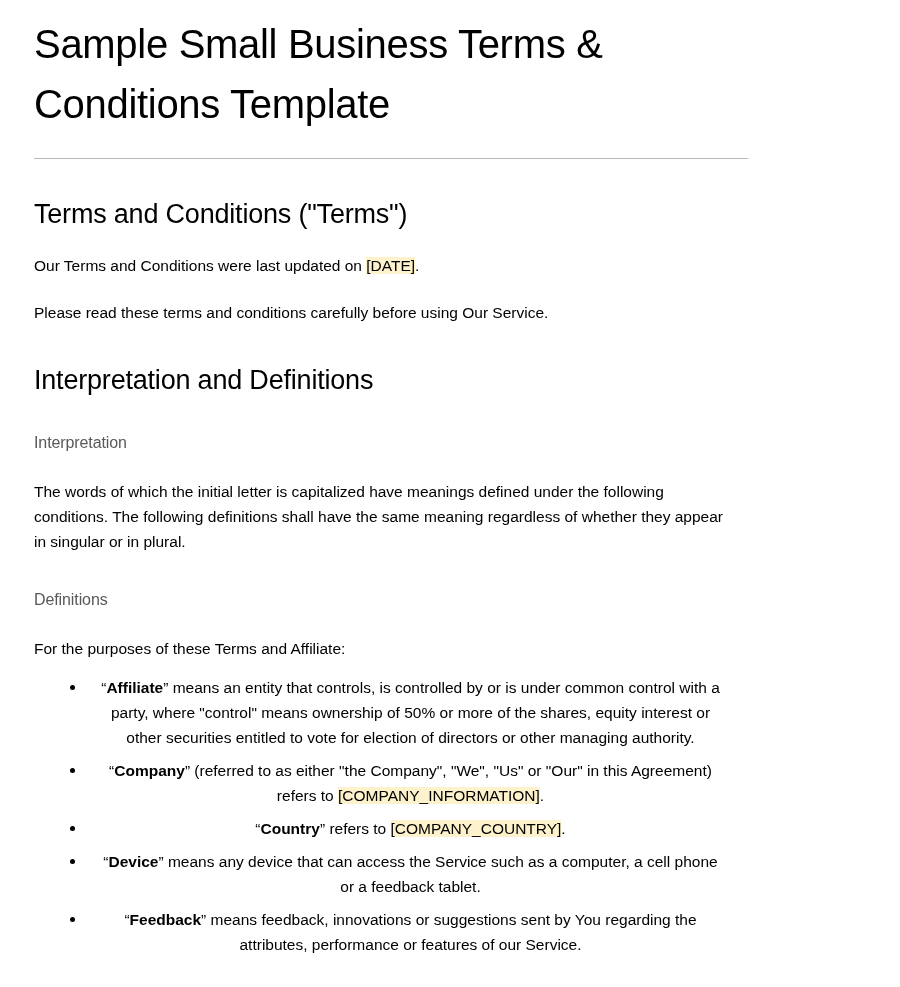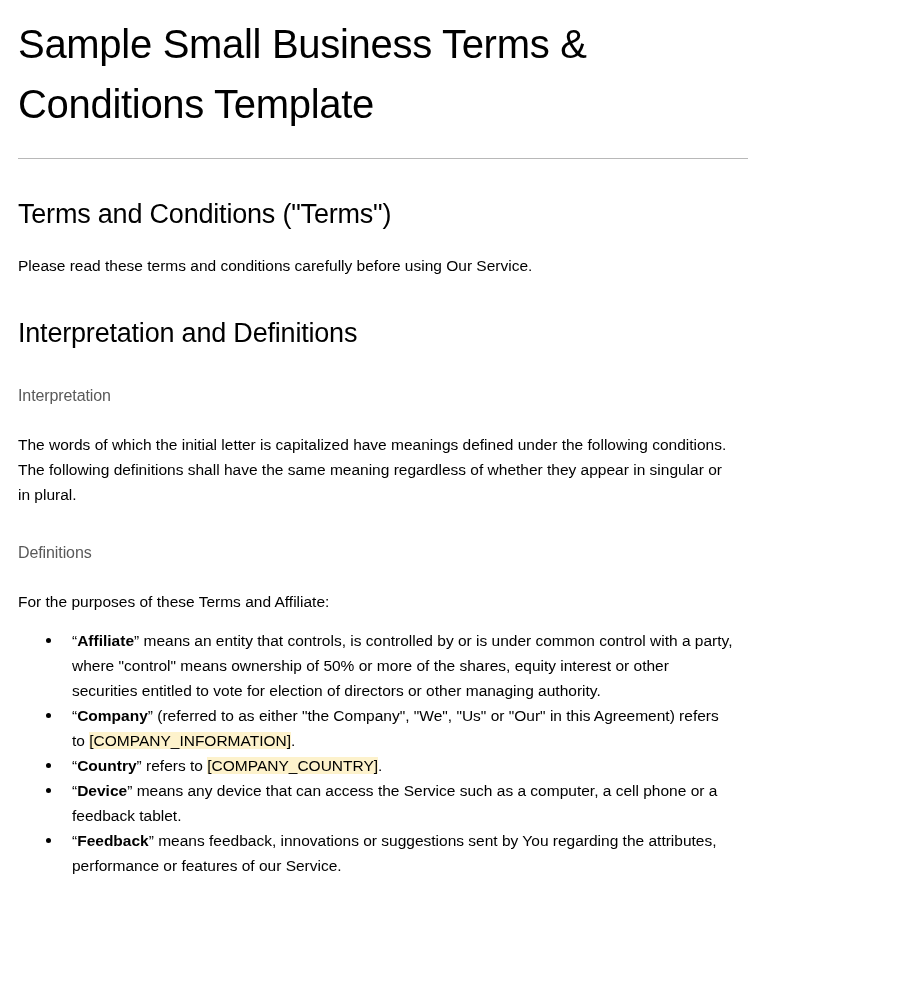--- a/index.html
+++ b/index.html
@@ -10,21 +10,21 @@
   body {
     width: 900px;
     min-height: 987px;
     font-family: "Liberation Sans", "DejaVu Sans", sans-serif;
     color: #000000;
     -webkit-font-smoothing: antialiased;
   }
   .page {
     width: 748px;
     box-sizing: border-box;
-    padding: 0 15px 0 18px;
+    padding: 0 15px 0 34px;
     overflow: hidden;
   }
   .doc-title {
     font-size: 40px;
     font-weight: 400;
     line-height: 60px;
     letter-spacing: -0.3px;
     margin: 0;
     padding-top: 14px;
     color: #000;
@@ -65,22 +65,23 @@
   ul.definitions {
     list-style: none;
     margin: 14px 0 0 0;
     padding: 0;
   }
   ul.definitions > li {
     position: relative;
     padding-left: 54px;
     font-size: 15.5px;
     line-height: 25px;
-    margin: 0;
+    margin: 8px;
     max-width: 858px;
+    text-align: center;
   }
   ul.definitions > li::before {
     content: "";
     position: absolute;
     left: 28px;
     top: 10px;
     width: 5px;
     height: 5px;
     border-radius: 50%;
     background: #000;
@@ -96,20 +97,23 @@
 <body>
 
 <div class="page">
 
   <h1 class="doc-title">Sample Small Business Terms &amp; Conditions Template</h1>
 
   <hr class="divider">
 
   <h2 class="section-heading">Terms and Conditions ("Terms")</h2>
 
+  <p class="body-text">
+    <span>Our Terms and Conditions were last updated on </span><span class="hl">[DATE]</span><span>.</span>
+  </p>
 
   <p class="body-text tight">Please read these terms and conditions carefully before using Our Service.</p>
 
   <h2 class="section-heading">Interpretation and Definitions</h2>
 
   <h3 class="sub-heading">Interpretation</h3>
 
   <p class="body-text">The words of which the initial letter is capitalized have meanings defined under the following conditions. The following definitions shall have the same meaning regardless of whether they appear in singular or in plural.</p>
 
   <h3 class="sub-heading">Definitions</h3>

